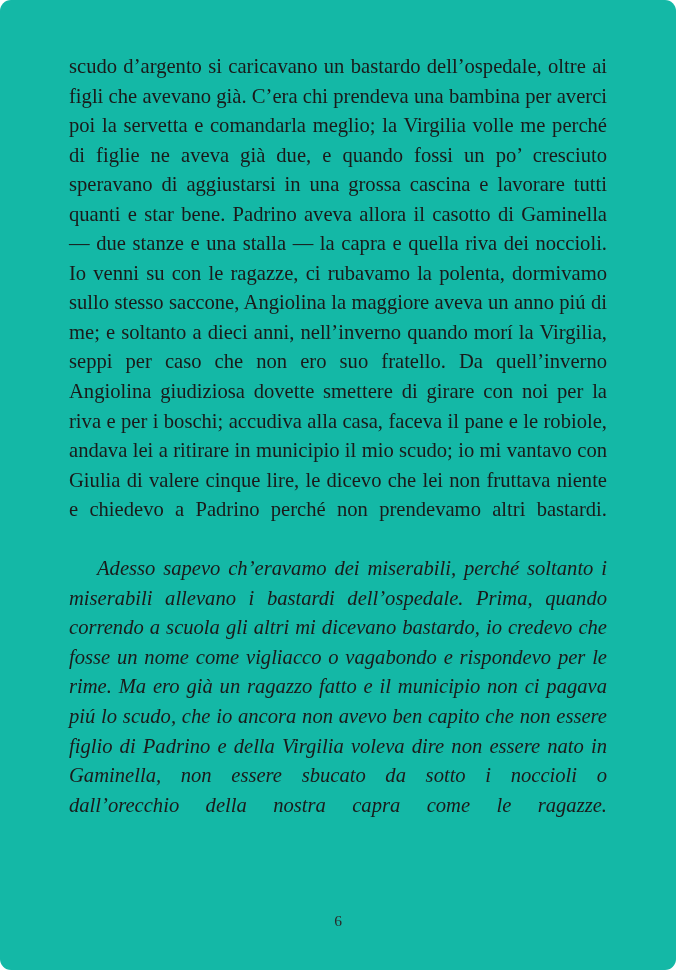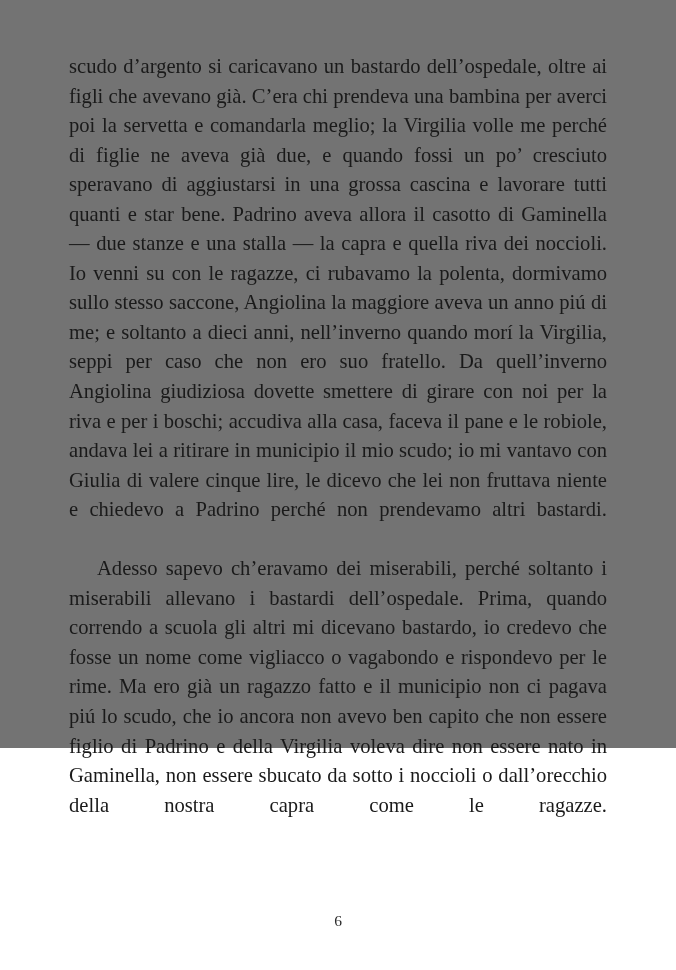--- a/index.html
+++ b/index.html
@@ -12,23 +12,24 @@
     height: 970px;
     background: #ffffff;
     font-family: "Liberation Serif", "DejaVu Serif", serif;
     color: #1a1a1a;
     overflow: hidden;
   }
 
   .page {
     position: relative;
     width: 676px;
-    height: 748px;
-    background: #737373;
+    height: 970px;
+    background: #14b8a6;
     box-sizing: border-box;
+    border-radius: 11px;
   }
 
   .text-block {
     position: absolute;
     left: 69px;
     top: 52px;
     width: 538px;
   }
 
   .para {
@@ -39,20 +40,21 @@
     text-justify: inter-word;
     -webkit-hyphens: manual;
     hyphens: manual;
     color: #1a1a1a;
     letter-spacing: 0.0px;
     word-spacing: 0.1px;
   }
 
   .para + .para {
     text-indent: 28px;
+    font-style: italic;
   }
 
   
   .para::after {
     content: "";
     display: inline-block;
     width: 100%;
   }
 
   .folio {

